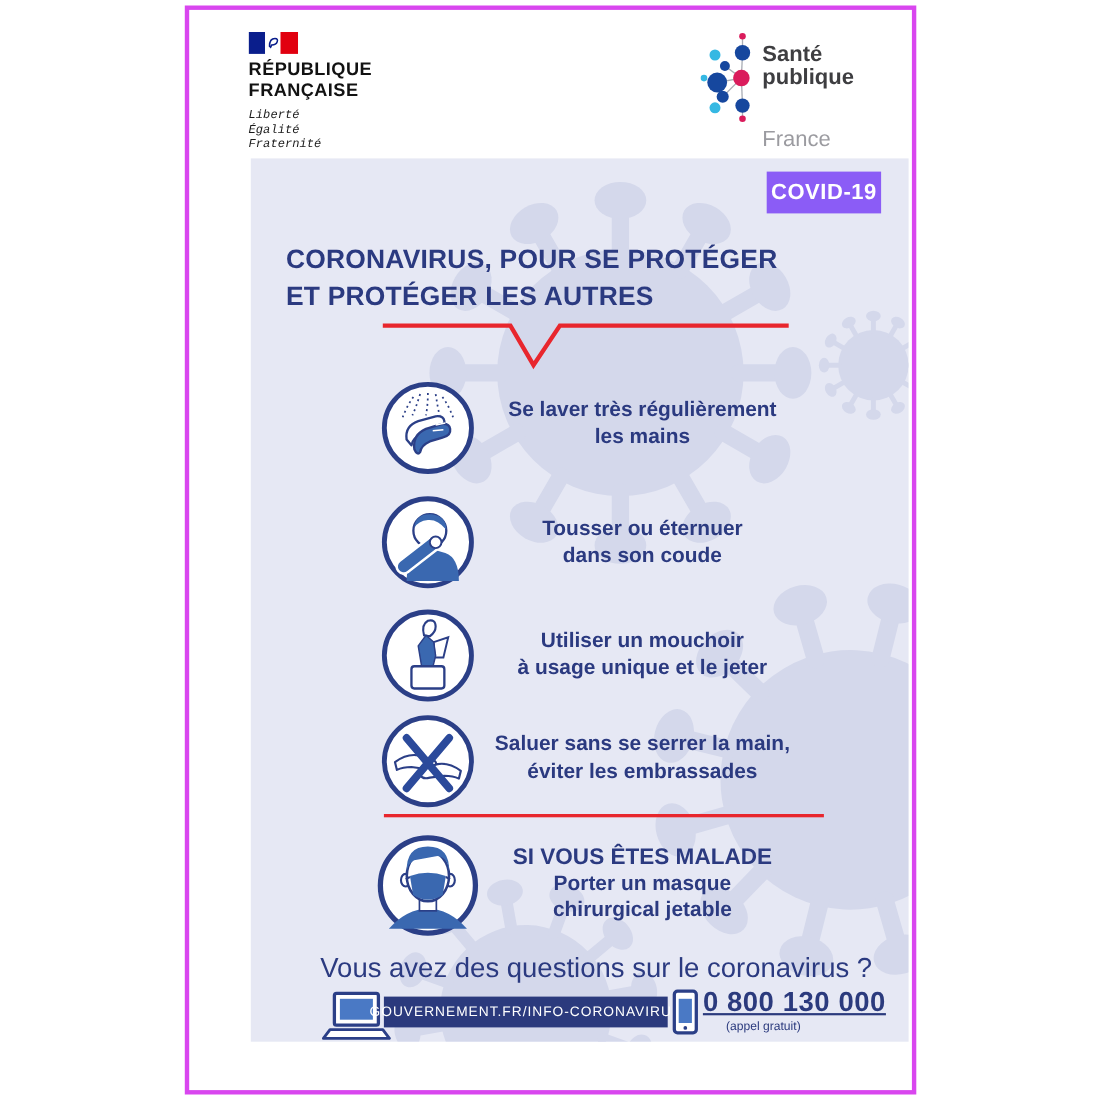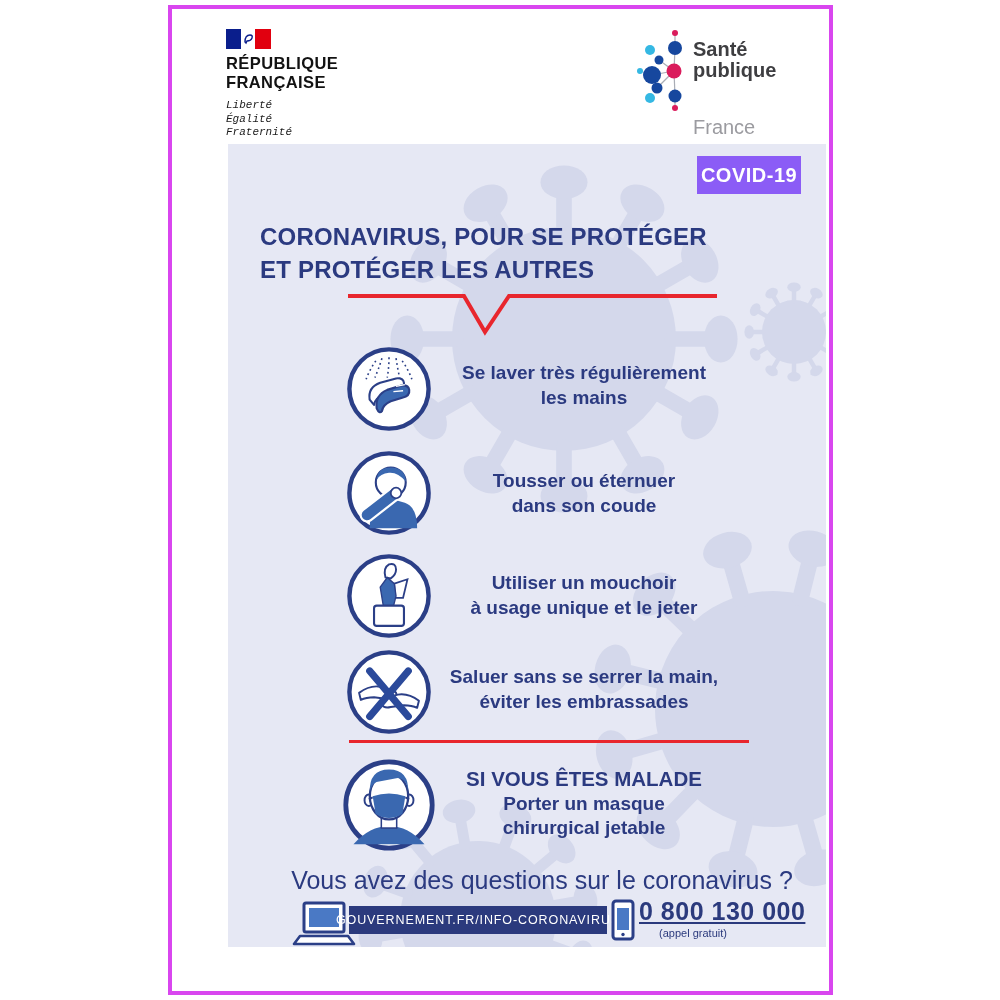--- a/index.html
+++ b/index.html
@@ -50,21 +50,21 @@
   .question{position:absolute;left:0;top:722px;width:598px;text-align:center;
             color:#2b3a80;font-size:25px;font-weight:normal;padding-left:15px;}
 
   .laptop{position:absolute;left:64px;top:757px;}
   .govbar{position:absolute;left:121px;top:762px;width:258px;height:28px;background:#2b3a7d;
           color:#ffffff;font-size:12.5px;letter-spacing:.9px;display:flex;
           align-items:center;justify-content:center;white-space:nowrap;}
   .phone-icon{position:absolute;left:383px;top:755px;}
   .phone-num{position:absolute;left:411px;top:753px;color:#2b3a7d;font-weight:bold;
              font-size:25px;letter-spacing:.5px;white-space:nowrap;text-decoration:underline;}
-  .phone-note{position:absolute;left:400px;top:783px;width:130px;text-align:center;
+  .phone-note{position:absolute;left:432px;top:783px;width:130px;
               color:#2b3a7d;font-size:11px;}
 </style>
 </head>
 <body>
 
 <div class="poster">
 
   <div class="rf">
     <svg class="rf-flag" width="45" height="20" viewBox="0 0 45 20">
       <rect x="0" y="0" width="15" height="20" fill="#0a1e8c"></rect>

